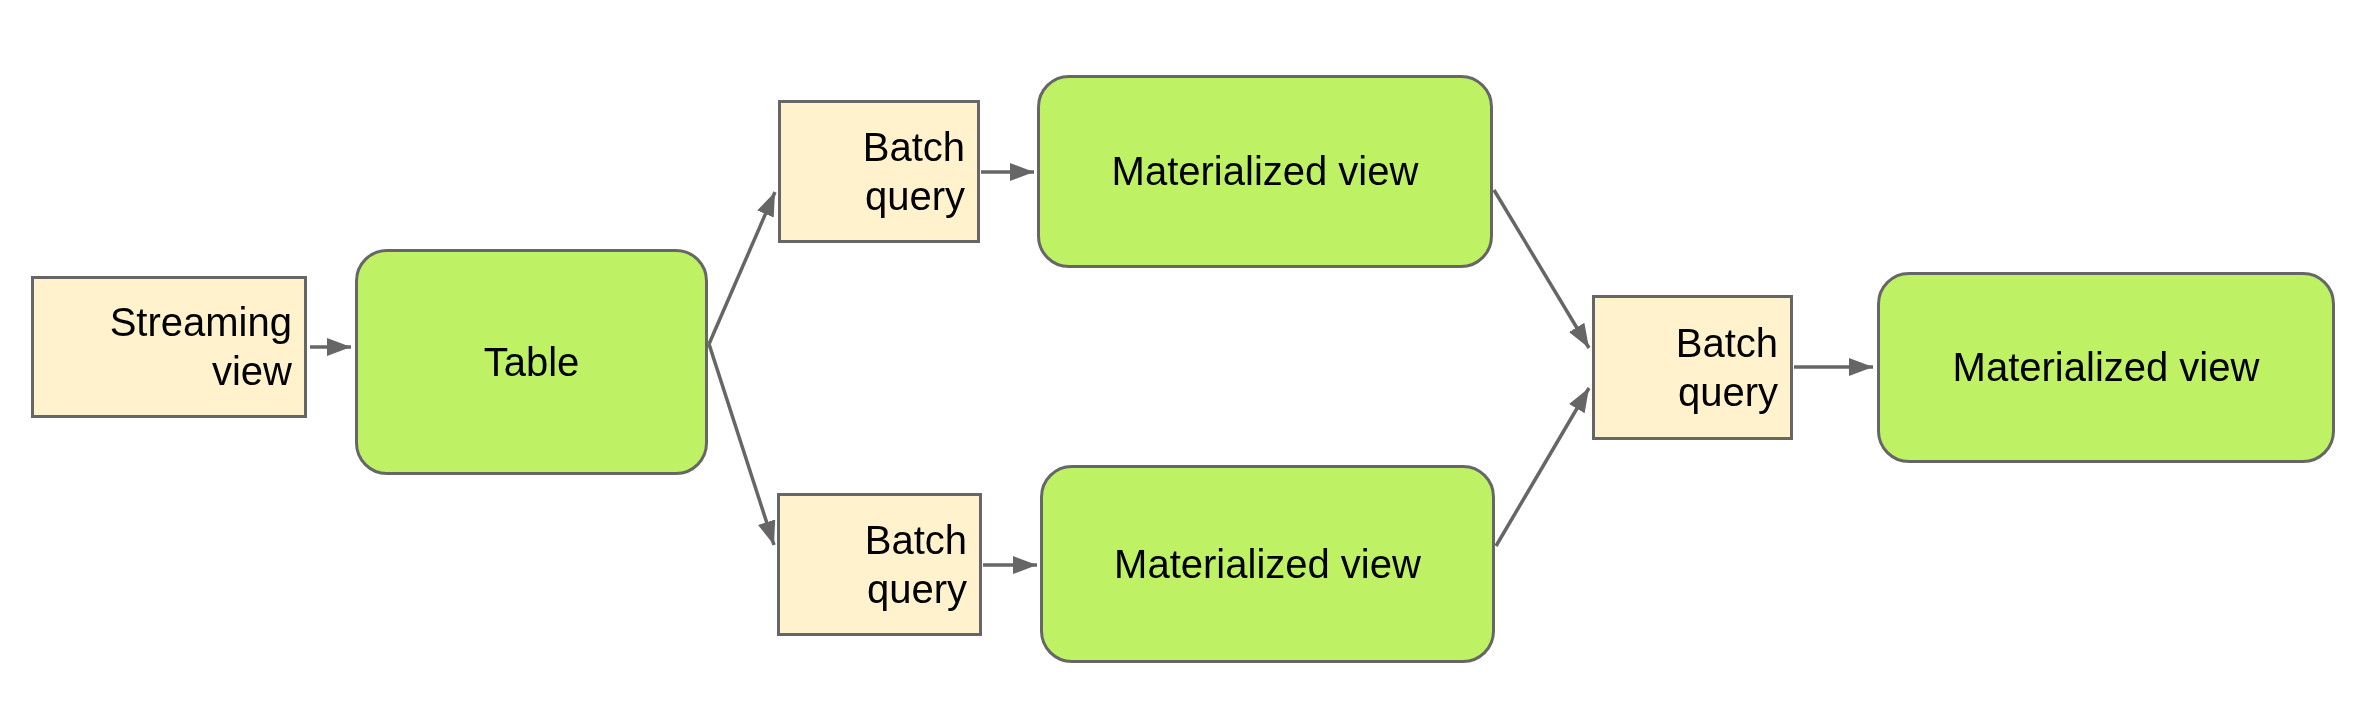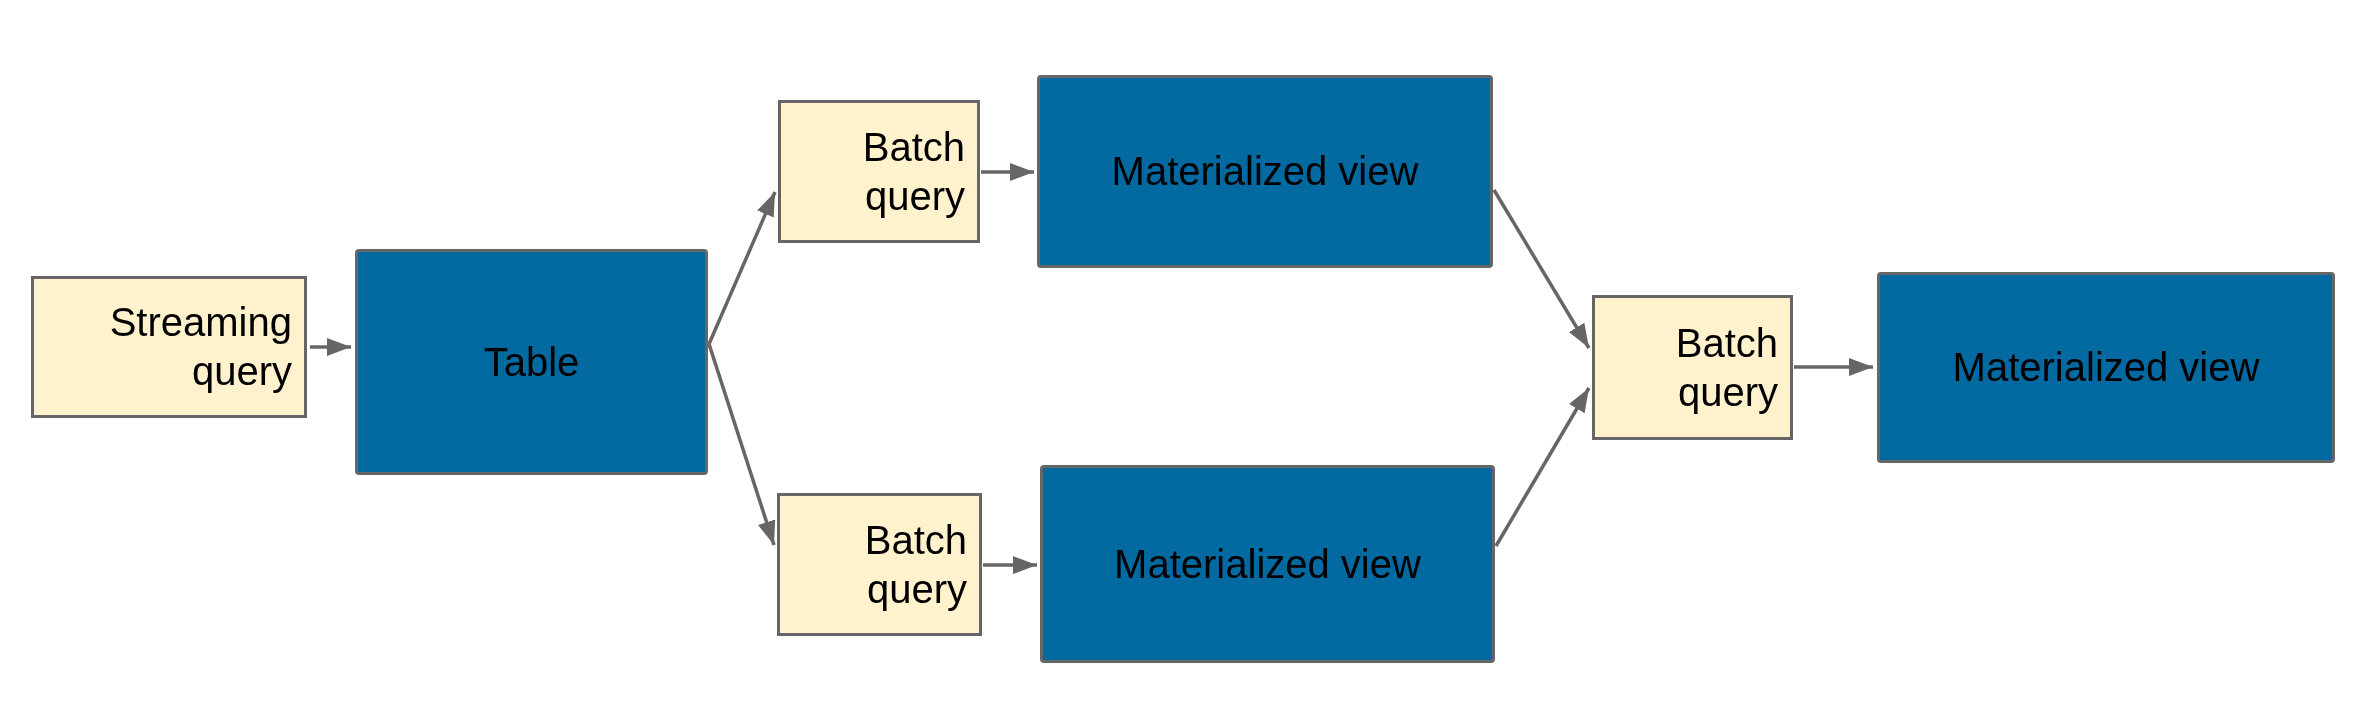--- a/index.html
+++ b/index.html
@@ -18,21 +18,21 @@
     border: 3px solid #666666;
     display: flex;
     align-items: center;
     justify-content: center;
     text-align: center;
     font-size: 40px;
     line-height: 1.22;
     padding: 0 12px;
   }
   .query   { background: #fff2cc; border-radius: 0; text-align: right; }
-  .dataset { background: #0369a1; border-radius: 4px; }
+  .dataset { background: #bef264; border-radius: 32px; }
 
   #n-streaming { left: 31px;   top: 276px; width: 276px; height: 142px; }
   #n-table     { left: 355px;  top: 249px; width: 353px; height: 226px; }
   #n-bq-top    { left: 778px;  top: 100px; width: 202px; height: 143px; }
   #n-mv-top    { left: 1037px; top: 75px;  width: 456px; height: 193px; }
   #n-bq-bot    { left: 777px;  top: 493px; width: 205px; height: 143px; }
   #n-mv-bot    { left: 1040px; top: 465px; width: 455px; height: 198px; }
   #n-bq-right  { left: 1592px; top: 295px; width: 201px; height: 145px; }
   #n-mv-right  { left: 1877px; top: 272px; width: 458px; height: 191px; }
 
@@ -59,21 +59,21 @@
     <line x1="310" y1="347" x2="351" y2="347" marker-end="url(#arrow)"></line>
     <line x1="709" y1="344" x2="775" y2="192" marker-end="url(#arrow)"></line>
     <line x1="709" y1="344" x2="774" y2="545" marker-end="url(#arrow)"></line>
     <line x1="981" y1="172" x2="1034" y2="172" marker-end="url(#arrow)"></line>
     <line x1="983" y1="565" x2="1037" y2="565" marker-end="url(#arrow)"></line>
     <line x1="1494" y1="190" x2="1589" y2="348" marker-end="url(#arrow)"></line>
     <line x1="1496" y1="546" x2="1589" y2="388" marker-end="url(#arrow)"></line>
     <line x1="1794" y1="367" x2="1873" y2="367" marker-end="url(#arrow)"></line>
   </svg>
 
-  <div id="n-streaming" class="node query">Streaming query</div>
+  <div id="n-streaming" class="node query">Streaming view</div>
 
   <div id="n-table" class="node dataset">Table</div>
 
   <div id="n-bq-top" class="node query">Batch query</div>
 
   <div id="n-mv-top" class="node dataset">Materialized view</div>
 
   <div id="n-bq-bot" class="node query">Batch query</div>
 
   <div id="n-mv-bot" class="node dataset">Materialized view</div>

